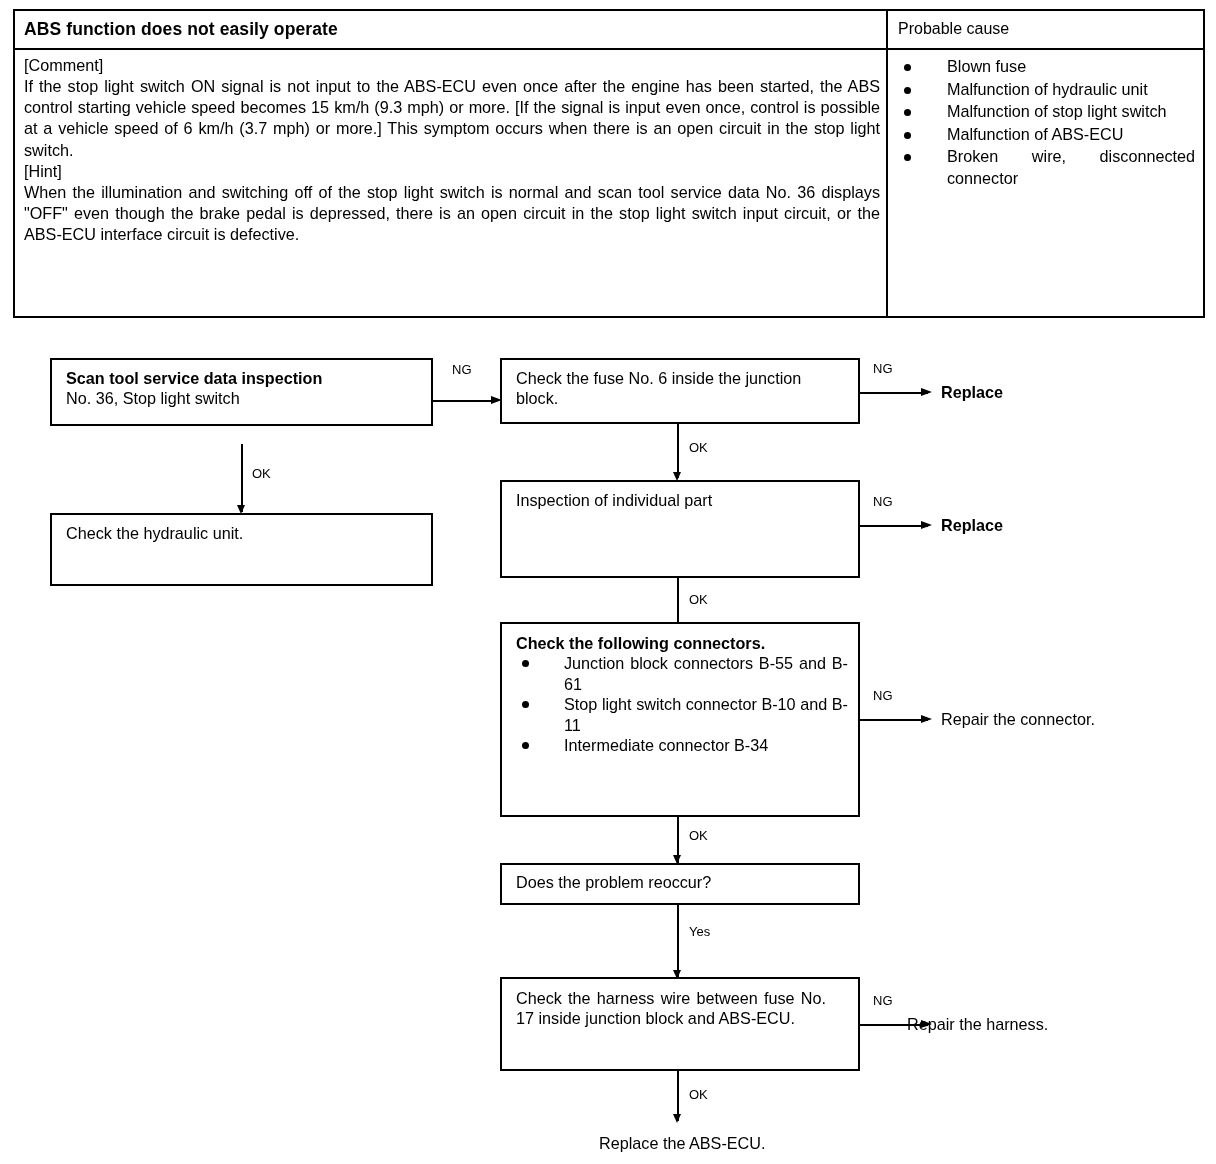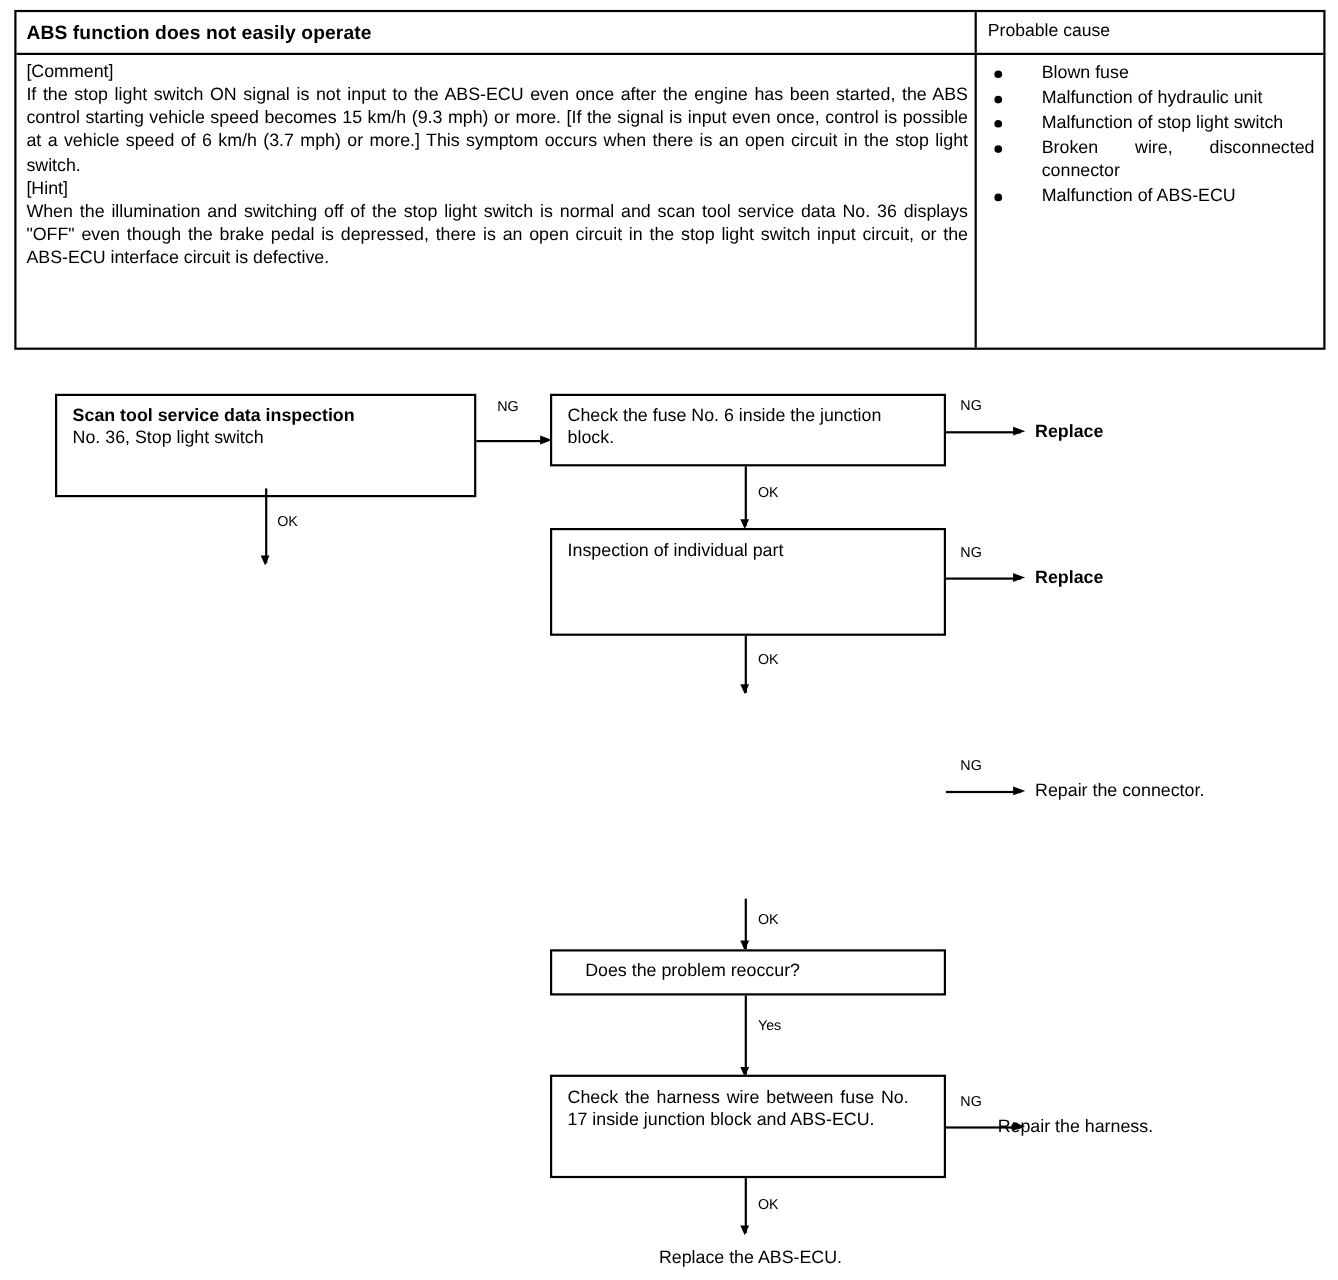--- a/index.html
+++ b/index.html
@@ -192,44 +192,49 @@
         <span class="para">If the stop light switch ON signal is not input to the ABS-ECU even once after the engine has been started, the ABS control starting vehicle speed becomes 15 km/h (9.3 mph) or more. [If the signal is input even once, control is possible at a vehicle speed of 6 km/h (3.7 mph) or more.] This symptom occurs when there is an open circuit in the stop light switch.</span>
         <span class="lbl">[Hint]</span>
         <span class="para">When the illumination and switching off of the stop light switch is normal and scan tool service data No. 36 displays "OFF" even though the brake pedal is depressed, there is an open circuit in the stop light switch input circuit, or the ABS-ECU interface circuit is defective.</span>
       </div>
     </div>
     <div class="col-right">
       <ul class="cause-list">
         <li>Blown fuse</li>
         <li>Malfunction of hydraulic unit</li>
         <li>Malfunction of stop light switch</li>
+        <li>Malfunction of ABS-ECU</li>
         <li>Broken wire, disconnected connector</li>
-        <li>Malfunction of ABS-ECU</li>
       </ul>
     </div>
   </div>
 </div>
 
 <div id="flowchart">
 
-  <div class="fbox" style="left:50px; top:358px; width:383px; height:94px;">
+  <div class="fbox" style="left:50px; top:358px; width:383px; height:68px;">
     <div class="inner">
       <b>Scan tool service data inspection</b><br>
       <span>No. 36, Stop light switch</span>
     </div>
   </div>
 
   <div class="hline" style="left:433px; top:400px; width:60px;"></div>
   <div class="arrow-right" style="left:491px; top:396px;"></div>
   <div class="edge-label" style="left:452px; top:362px;">NG</div>
 
   <div class="vline" style="left:241px; top:444px; height:68px;"></div>
   <div class="arrow-down" style="left:237px; top:505px;"></div>
   <div class="edge-label" style="left:252px; top:466px;">OK</div>
 
+  <div class="fbox" style="left:50px; top:513px; width:383px; height:73px;">
+    <div class="inner">
+      <span>Check the hydraulic unit.</span>
+    </div>
+  </div>
 
   <div class="fbox" style="left:500px; top:358px; width:360px; height:66px;">
     <div class="inner">
       <span>Check the fuse No. 6 inside the junction block.</span>
     </div>
   </div>
 
   <div class="hline" style="left:860px; top:392px; width:68px;"></div>
   <div class="arrow-right" style="left:921px; top:388px;"></div>
   <div class="edge-label" style="left:873px; top:361px;">NG</div>
@@ -247,32 +252,42 @@
 
   <div class="hline" style="left:860px; top:525px; width:68px;"></div>
   <div class="arrow-right" style="left:921px; top:521px;"></div>
   <div class="edge-label" style="left:873px; top:494px;">NG</div>
   <div class="plain-text bold" style="left:941px; top:515px;">Replace</div>
 
   <div class="vline" style="left:677px; top:578px; height:52px;"></div>
   <div class="arrow-down" style="left:673px; top:622px;"></div>
   <div class="edge-label" style="left:689px; top:592px;">OK</div>
 
+  <div class="fbox" style="left:500px; top:622px; width:360px; height:195px;">
+    <div class="inner" style="padding-top:9px;">
+      <b class="just" style="display:block; width:306px;">Check the following connectors.</b>
+      <ul class="fbul tight">
+        <li class="just">Junction block connectors B-55 and B-61</li>
+        <li class="just">Stop light switch connector B-10 and B-11</li>
+        <li>Intermediate connector B-34</li>
+      </ul>
+    </div>
+  </div>
 
   <div class="hline" style="left:860px; top:719px; width:68px;"></div>
   <div class="arrow-right" style="left:921px; top:715px;"></div>
   <div class="edge-label" style="left:873px; top:688px;">NG</div>
   <div class="plain-text" style="left:941px; top:709px;">Repair the connector.</div>
 
   <div class="vline" style="left:677px; top:817px; height:46px;"></div>
   <div class="arrow-down" style="left:673px; top:855px;"></div>
   <div class="edge-label" style="left:689px; top:828px;">OK</div>
 
   <div class="fbox" style="left:500px; top:863px; width:360px; height:42px;">
-    <div class="inner" style="padding-top:7px;margin-left:16px;">
+    <div class="inner" style="padding-top:7px;">
       <span>Does the problem reoccur?</span>
     </div>
   </div>
 
   <div class="vline" style="left:677px; top:905px; height:72px;"></div>
   <div class="arrow-down" style="left:673px; top:970px;"></div>
   <div class="edge-label" style="left:689px; top:924px;">Yes</div>
 
   <div class="fbox" style="left:500px; top:977px; width:360px; height:94px;">
     <div class="inner just" style="padding-top:9px; width:310px;">

